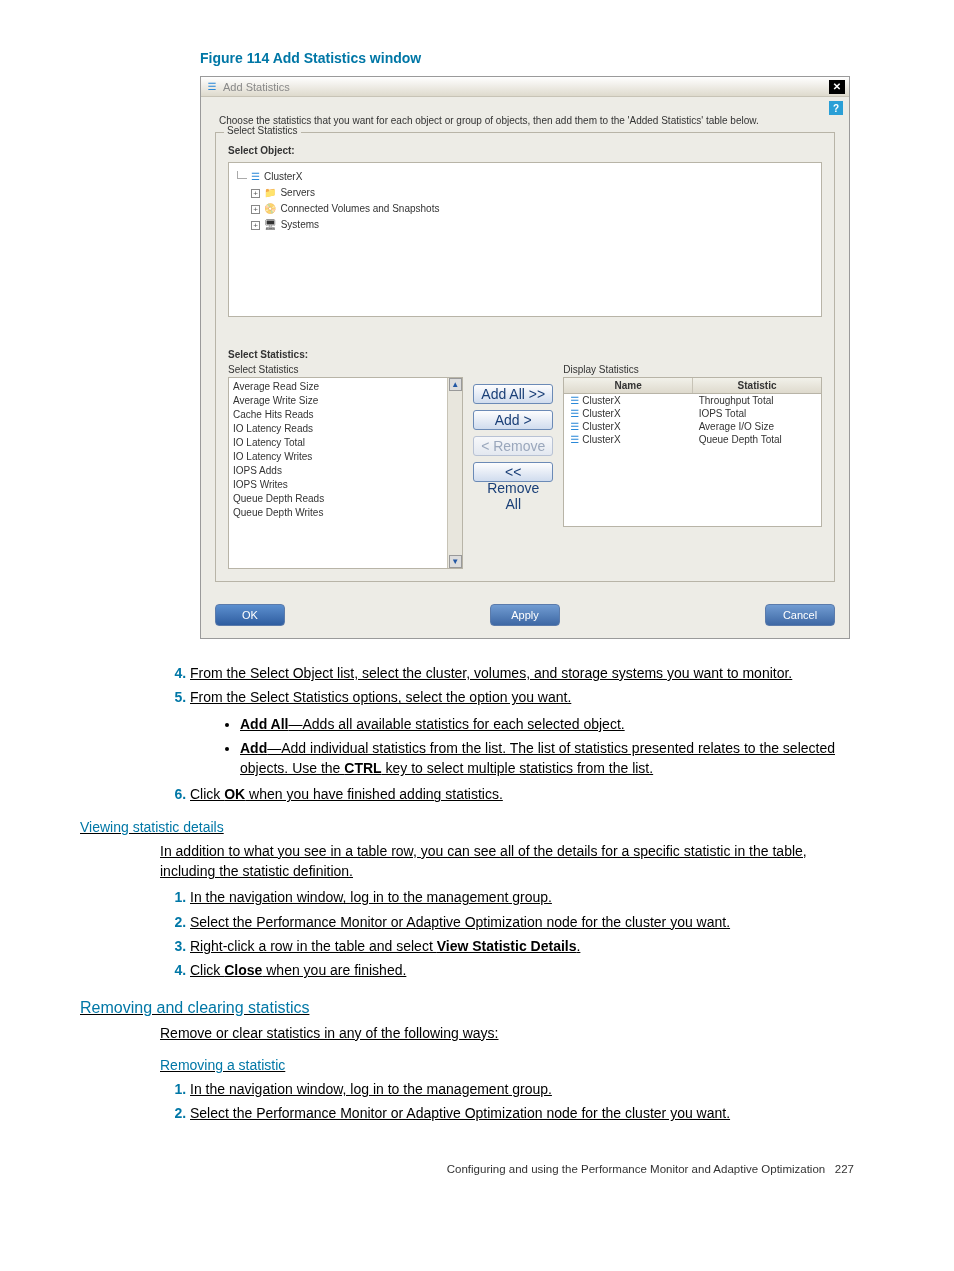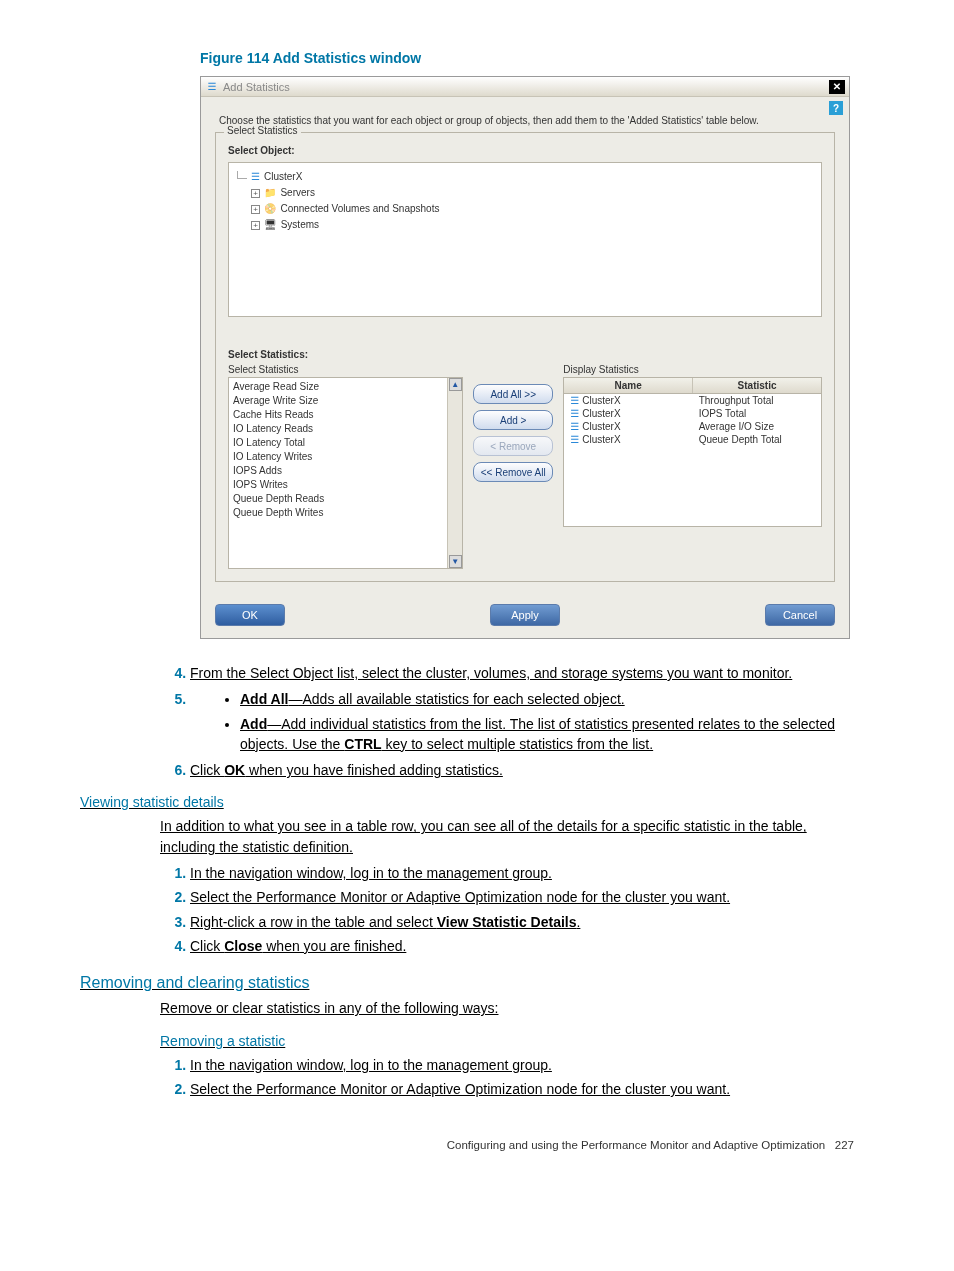--- a/index.html
+++ b/index.html
@@ -117,24 +117,24 @@
     border-left: 1px solid #c7c3b6;
     display: flex; flex-direction: column; justify-content: space-between;
     align-items: center;
   }
   .fake-scroll .arr {
     width: 13px; height: 13px; background: #ddd; border: 1px solid #999;
     font-size: 8px; display: flex; align-items: center; justify-content: center;
     color: #2257a4;
   }
   .dbtn {
-    font-size: 10px;
+    font-size: 14px;
     height: 20px;
     border: 1px solid #6b8ab6;
-    border-radius: 8px;
+    border-radius: 3px;
     background: linear-gradient(#fdfdfe, #d0dcee);
     color: #1a3f77;
     cursor: default;
   }
   .dbtn.disabled { color: #9aa7bc; background: linear-gradient(#f7f8fa,#e3e8f0); border-color:#b8c2d4; }
   .table-like {
     border: 1px solid #b8b4a7;
     background: #fff;
     font-size: 10px;
     height: 150px;
@@ -303,20 +303,21 @@
     </div>
     <button class="pbtn">Cancel</button>
   </div>
 </div>
 
 <div class="content">
 
   <ol class="num" start="4">
     <li>From the Select Object list, select the cluster, volumes, and storage systems you want to monitor.</li>
     <li>
+      <span>From the Select Statistics options, select the option you want.</span>
       <ul class="dash">
         <li>
           <b>Add All</b><span>—Adds all available statistics for each selected object.</span>
         </li>
         <li>
           <b>Add</b><span>—Add individual statistics from the list. The list of statistics presented relates to the selected objects. Use the </span><b>CTRL</b><span> key to select multiple statistics from the list.</span>
         </li>
       </ul>
     </li>
     <li>

